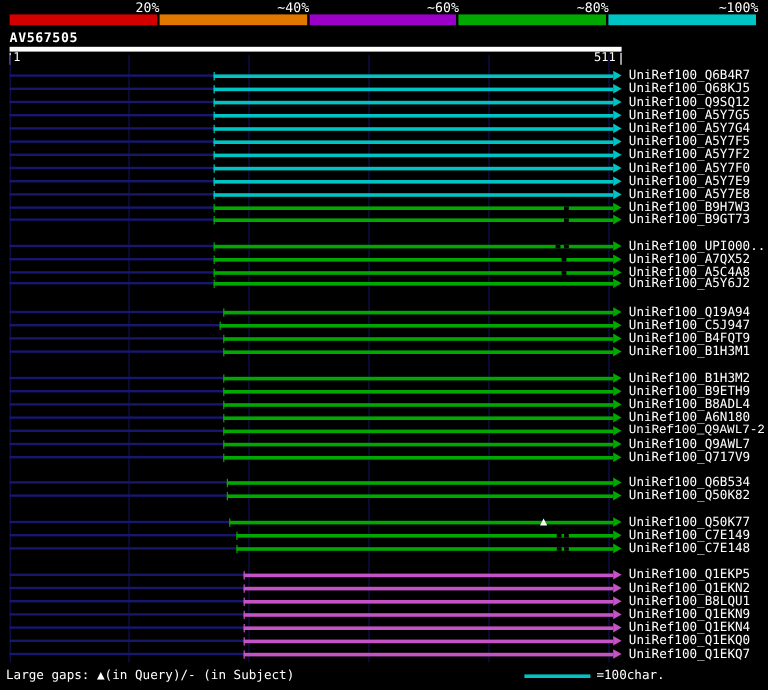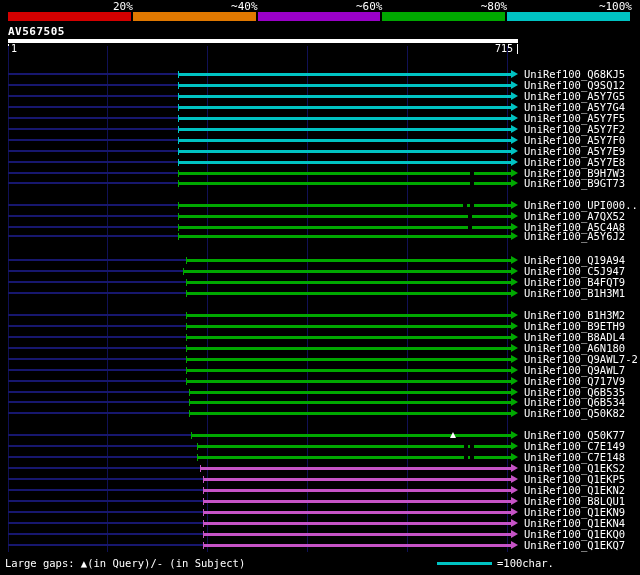--- a/index.html
+++ b/index.html
@@ -62,30 +62,37 @@
       <div class="scale-seg" style="left: 257.6px; width: 122.8px; background: rgb(154, 0, 200);"></div>
       <div class="scale-seg" style="left: 382.4px; width: 122.8px; background: rgb(0, 168, 0);"></div>
       <div class="scale-seg" style="left: 507.2px; width: 122.8px; background: rgb(0, 195, 195);"></div>
     </div>
 
   <div class="query-name">AV567505</div>
   <div class="query-bar"></div>
 
   <div class="ruler-tick" style="left:8px"></div>
   <div class="ruler-text" style="left:11px">1</div>
-  <div class="ruler-text" style="left:495px">715</div>
+  <div class="ruler-text" style="left:495px">511</div>
   <div class="ruler-tick" style="left:517px"></div>
 
   <div class="plot" id="plot">
       <div class="gridline" style="left: 8px; background: rgb(16, 16, 85);"></div>
       <div class="gridline" style="left: 107px; background: rgb(16, 16, 85);"></div>
       <div class="gridline" style="left: 207px; background: rgb(16, 16, 85);"></div>
       <div class="gridline" style="left: 307px; background: rgb(16, 16, 85);"></div>
       <div class="gridline" style="left: 407px; background: rgb(16, 16, 85);"></div>
       <div class="gridline" style="left: 507px; background: rgb(16, 16, 85);"></div>
+      <div class="row" style="top: 0px;">
+        <div class="leader" style="width: 170px; background: rgb(23, 23, 110);"></div>
+        <div class="bar" style="left: 178px; width: 333px; background: rgb(0, 195, 195);"></div>
+        <div class="tick" style="left: 178px; background: rgb(0, 195, 195);"></div>
+        <div class="arrow" style="left: 511px; border-left-color: rgb(0, 195, 195);"></div>
+        <div class="hit-label">UniRef100_Q6B4R7</div>
+      </div>
       <div class="row" style="top: 11px;">
         <div class="leader" style="width: 170px; background: rgb(23, 23, 110);"></div>
         <div class="bar" style="left: 178px; width: 333px; background: rgb(0, 195, 195);"></div>
         <div class="tick" style="left: 178px; background: rgb(0, 195, 195);"></div>
         <div class="arrow" style="left: 511px; border-left-color: rgb(0, 195, 195);"></div>
         <div class="hit-label">UniRef100_Q68KJ5</div>
       </div>
       <div class="row" style="top: 22px;">
         <div class="leader" style="width: 170px; background: rgb(23, 23, 110);"></div>
         <div class="bar" style="left: 178px; width: 333px; background: rgb(0, 195, 195);"></div>
@@ -239,47 +246,40 @@
         <div class="arrow" style="left: 511px; border-left-color: rgb(0, 168, 0);"></div>
         <div class="hit-label">UniRef100_B8ADL4</div>
       </div>
       <div class="row" style="top: 285px;">
         <div class="leader" style="width: 178px; background: rgb(23, 23, 110);"></div>
         <div class="bar" style="left: 186px; width: 325px; background: rgb(0, 168, 0);"></div>
         <div class="tick" style="left: 186px; background: rgb(0, 168, 0);"></div>
         <div class="arrow" style="left: 511px; border-left-color: rgb(0, 168, 0);"></div>
         <div class="hit-label">UniRef100_A6N180</div>
       </div>
-      <div class="row" style="top: 296px;">
+      <div class="row" style="top: 296px; font-family: Liberation Mono, monospace;">
         <div class="leader" style="width: 178px; background: rgb(23, 23, 110);"></div>
         <div class="bar" style="left: 186px; width: 325px; background: rgb(0, 168, 0);"></div>
         <div class="tick" style="left: 186px; background: rgb(0, 168, 0);"></div>
         <div class="arrow" style="left: 511px; border-left-color: rgb(0, 168, 0);"></div>
         <div class="hit-label">UniRef100_Q9AWL7-2</div>
       </div>
       <div class="row" style="top: 307px;">
         <div class="leader" style="width: 178px; background: rgb(23, 23, 110);"></div>
         <div class="bar" style="left: 186px; width: 325px; background: rgb(0, 168, 0);"></div>
         <div class="tick" style="left: 186px; background: rgb(0, 168, 0);"></div>
         <div class="arrow" style="left: 511px; border-left-color: rgb(0, 168, 0);"></div>
         <div class="hit-label">UniRef100_Q9AWL7</div>
       </div>
       <div class="row" style="top: 318px;">
         <div class="leader" style="width: 178px; background: rgb(23, 23, 110);"></div>
         <div class="bar" style="left: 186px; width: 325px; background: rgb(0, 168, 0);"></div>
         <div class="tick" style="left: 186px; background: rgb(0, 168, 0);"></div>
         <div class="arrow" style="left: 511px; border-left-color: rgb(0, 168, 0);"></div>
         <div class="hit-label">UniRef100_Q717V9</div>
-      </div>
-      <div class="row" style="top: 329px;">
-        <div class="leader" style="width: 181px; background: rgb(23, 23, 110);"></div>
-        <div class="bar" style="left: 189px; width: 322px; background: rgb(0, 168, 0);"></div>
-        <div class="tick" style="left: 189px; background: rgb(0, 168, 0);"></div>
-        <div class="arrow" style="left: 511px; border-left-color: rgb(0, 168, 0);"></div>
-        <div class="hit-label">UniRef100_Q6B535</div>
       </div>
       <div class="row" style="top: 339px;">
         <div class="leader" style="width: 181px; background: rgb(23, 23, 110);"></div>
         <div class="bar" style="left: 189px; width: 322px; background: rgb(0, 168, 0);"></div>
         <div class="tick" style="left: 189px; background: rgb(0, 168, 0);"></div>
         <div class="arrow" style="left: 511px; border-left-color: rgb(0, 168, 0);"></div>
         <div class="hit-label">UniRef100_Q6B534</div>
       </div>
       <div class="row" style="top: 350px;">
         <div class="leader" style="width: 181px; background: rgb(23, 23, 110);"></div>
@@ -307,27 +307,20 @@
       </div>
       <div class="row" style="top: 394px;">
         <div class="leader" style="width: 189px; background: rgb(23, 23, 110);"></div>
         <div class="bar" style="left: 197px; width: 314px; background: rgb(0, 168, 0);"></div>
         <div class="tick" style="left: 197px; background: rgb(0, 168, 0);"></div>
         <div class="arrow" style="left: 511px; border-left-color: rgb(0, 168, 0);"></div>
         <div class="gap-dash" style="left: 464px;"></div>
         <div class="gap-dash" style="left: 470px;"></div>
         <div class="hit-label">UniRef100_C7E148</div>
       </div>
-      <div class="row" style="top: 405px;">
-        <div class="leader" style="width: 192px; background: rgb(23, 23, 110);"></div>
-        <div class="bar" style="left: 200px; width: 311px; background: rgb(198, 83, 198);"></div>
-        <div class="tick" style="left: 200px; background: rgb(198, 83, 198);"></div>
-        <div class="arrow" style="left: 511px; border-left-color: rgb(198, 83, 198);"></div>
-        <div class="hit-label">UniRef100_Q1EKS2</div>
-      </div>
       <div class="row" style="top: 416px;">
         <div class="leader" style="width: 195px; background: rgb(23, 23, 110);"></div>
         <div class="bar" style="left: 203px; width: 308px; background: rgb(198, 83, 198);"></div>
         <div class="tick" style="left: 203px; background: rgb(198, 83, 198);"></div>
         <div class="arrow" style="left: 511px; border-left-color: rgb(198, 83, 198);"></div>
         <div class="hit-label">UniRef100_Q1EKP5</div>
       </div>
       <div class="row" style="top: 427px; text-decoration: underline;">
         <div class="leader" style="width: 195px; background: rgb(23, 23, 110);"></div>
         <div class="bar" style="left: 203px; width: 308px; background: rgb(198, 83, 198);"></div>

